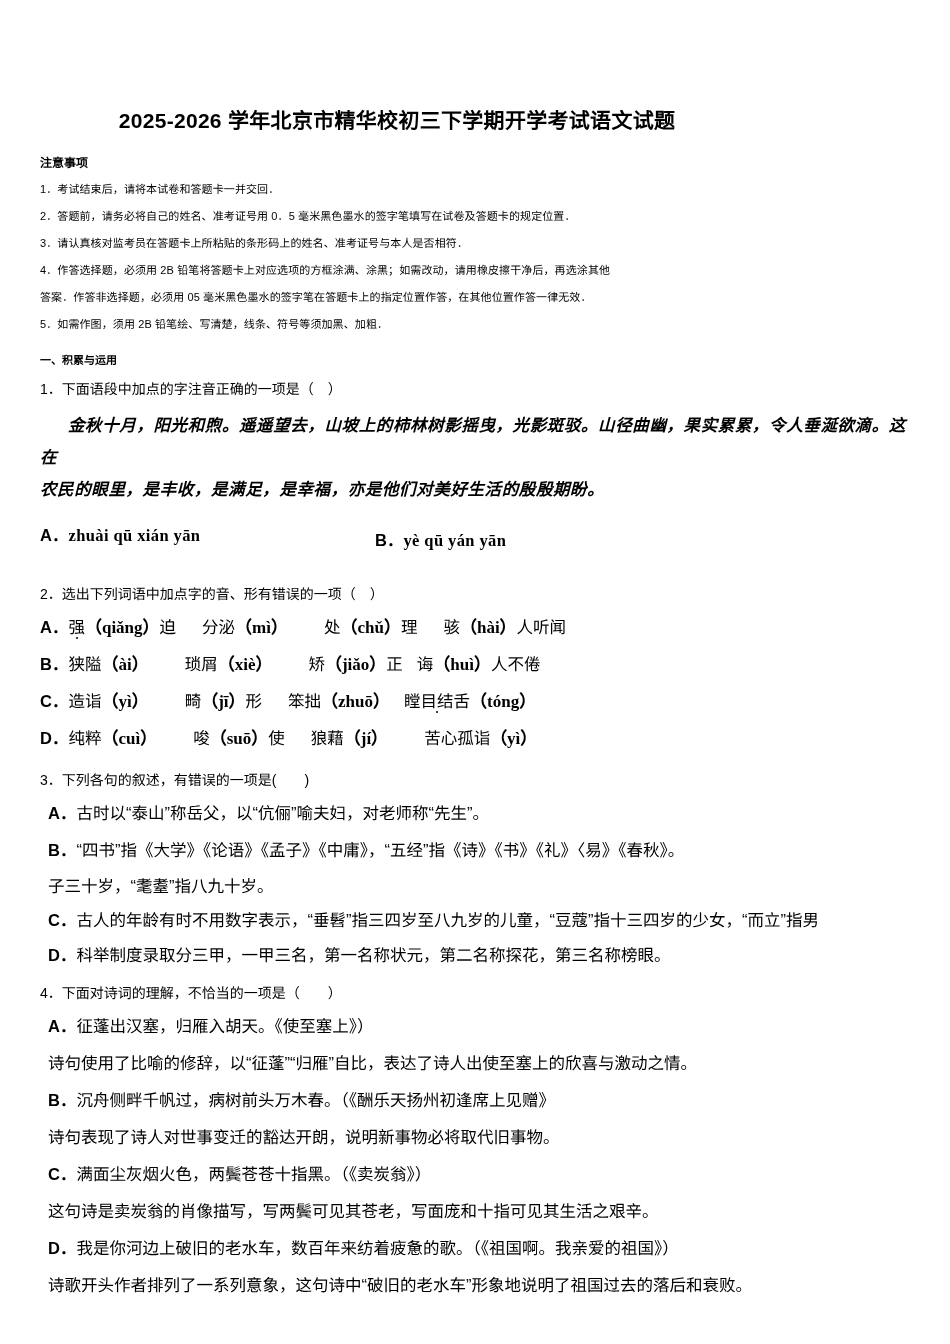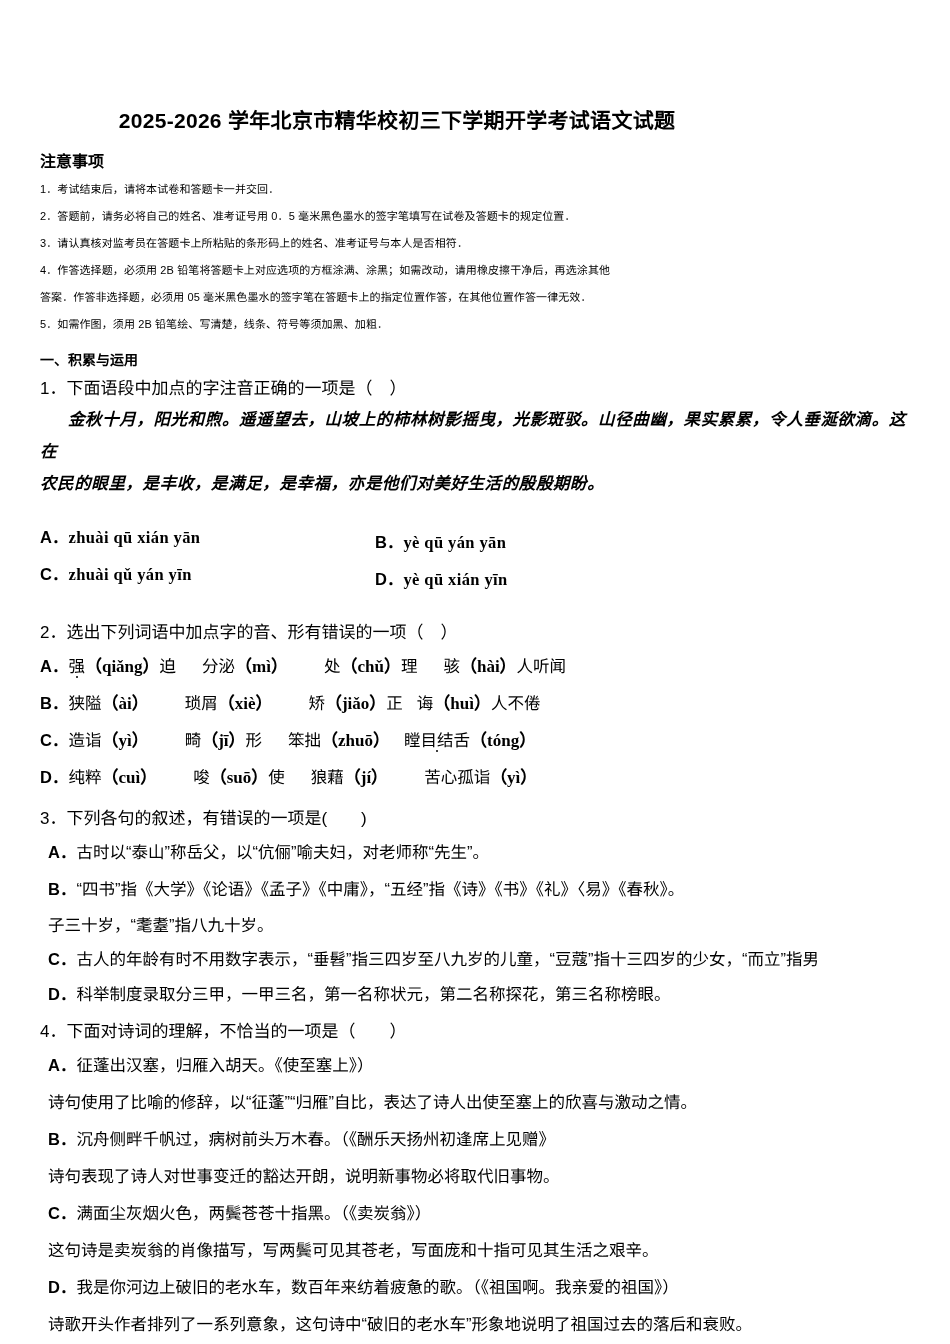--- a/index.html
+++ b/index.html
@@ -48,36 +48,36 @@
 
   .ln {
     font-family: "Liberation Sans", "DejaVu Sans", sans-serif;
     font-size: 11px;
     line-height: 27px;
     white-space: nowrap;
     letter-spacing: 0.1px;
   }
 
   .notice-head {
-    font-family: Liberation Mono, monospace;
-    font-weight: 700;
-    font-size: 16px;
+    font-family: Liberation Serif, serif;
+    font-weight: 700;
+    font-size: 12px;
     line-height: 26px;
   }
 
   .section-head {
     font-family: "Liberation Sans", "DejaVu Sans", sans-serif;
     font-weight: 700;
+    font-size: 11px;
+    line-height: 27px;
+  }
+
+  .qline {
+    font-family: "Liberation Sans", "DejaVu Sans", sans-serif;
     font-size: 14px;
-    line-height: 27px;
-  }
-
-  .qline {
-    font-family: "Liberation Sans", "DejaVu Sans", sans-serif;
-    font-size: 17px;
     line-height: 30px;
     white-space: nowrap;
   }
 
   
   .passage {
     font-family: "Liberation Serif", "DejaVu Serif", serif;
     font-style: italic;
     font-weight: 600;
     font-size: 16.5px;
@@ -162,43 +162,35 @@
     <div class="ln">4．作答选择题，必须用 2B 铅笔将答题卡上对应选项的方框涂满、涂黑；如需改动，请用橡皮擦干净后，再选涂其他</div>
     <div class="ln">答案．作答非选择题，必须用 05 毫米黑色墨水的签字笔在答题卡上的指定位置作答，在其他位置作答一律无效．</div>
     <div class="ln">5．如需作图，须用 2B 铅笔绘、写清楚，线条、符号等须加黑、加粗．</div>
   </div>
 
   <div class="body-block" style="top:347px;">
     <div class="section-head">一、积累与运用</div>
 
     <div class="qline">1．下面语段中加点的字注音正确的一项是（　）</div>
 
-    <div class="passage" style="margin-top:0; text-indent:28px;">
+    <div class="passage" style="margin-top:6px; text-indent:28px;">
       <span>金秋十月，阳光和煦。遥遥望去，山坡上的柿林树影摇曳，光影斑驳。山径曲幽，果实累累，令人垂涎欲滴。这在</span>
     </div>
     <div class="passage">
       <span>农民的眼里，是丰收，是满足，是幸福，亦是他们对美好生活的殷殷期盼。</span>
     </div>
 
-    <div class="opt-row" style="margin-top:24px;">
+    <div class="opt-row" style="margin-top:16px;">
       <div class="opt-col-a">
         <span class="optlabel">A．</span><span class="pinyin">zhuài qū xián yān</span>
       </div>
       <div class="opt-col-b">
         <span class="optlabel">B．</span><span class="pinyin">yè qū yán yān</span>
       </div>
     </div>
-    <div class="opt-row">
-      <div class="opt-col-a">
-        <span class="optlabel">C．</span><span class="pinyin">zhuài qǔ yán yīn</span>
-      </div>
-      <div class="opt-col-b">
-        <span class="optlabel">D．</span><span class="pinyin">yè qū xián yīn</span>
-      </div>
-    </div>
 
     <div class="qline" style="margin-top:20px;">2．选出下列词语中加点字的音、形有错误的一项（　）</div>
 
     <div class="opt-line">
       <span class="optlabel">A．</span><span class="u-dot">强</span><span class="pin">（qiǎng）</span><span>迫</span><span class="gap-m"></span><span>分泌</span><span class="pin">（mì）</span><span class="gap-l"></span><span>处</span><span class="pin">（chǔ）</span><span>理</span><span class="gap-m"></span><span>骇</span><span class="pin">（hài）</span><span>人听闻</span>
     </div>
 
     <div class="opt-line">
       <span class="optlabel">B．</span><span>狭隘</span><span class="pin">（ài）</span><span class="gap-l"></span><span>琐屑</span><span class="pin">（xiè）</span><span class="gap-l"></span><span>矫</span><span class="pin">（jiǎo）</span><span>正</span><span class="gap-s"></span><span>诲</span><span class="pin">（huì）</span><span>人不倦</span>
     </div>

